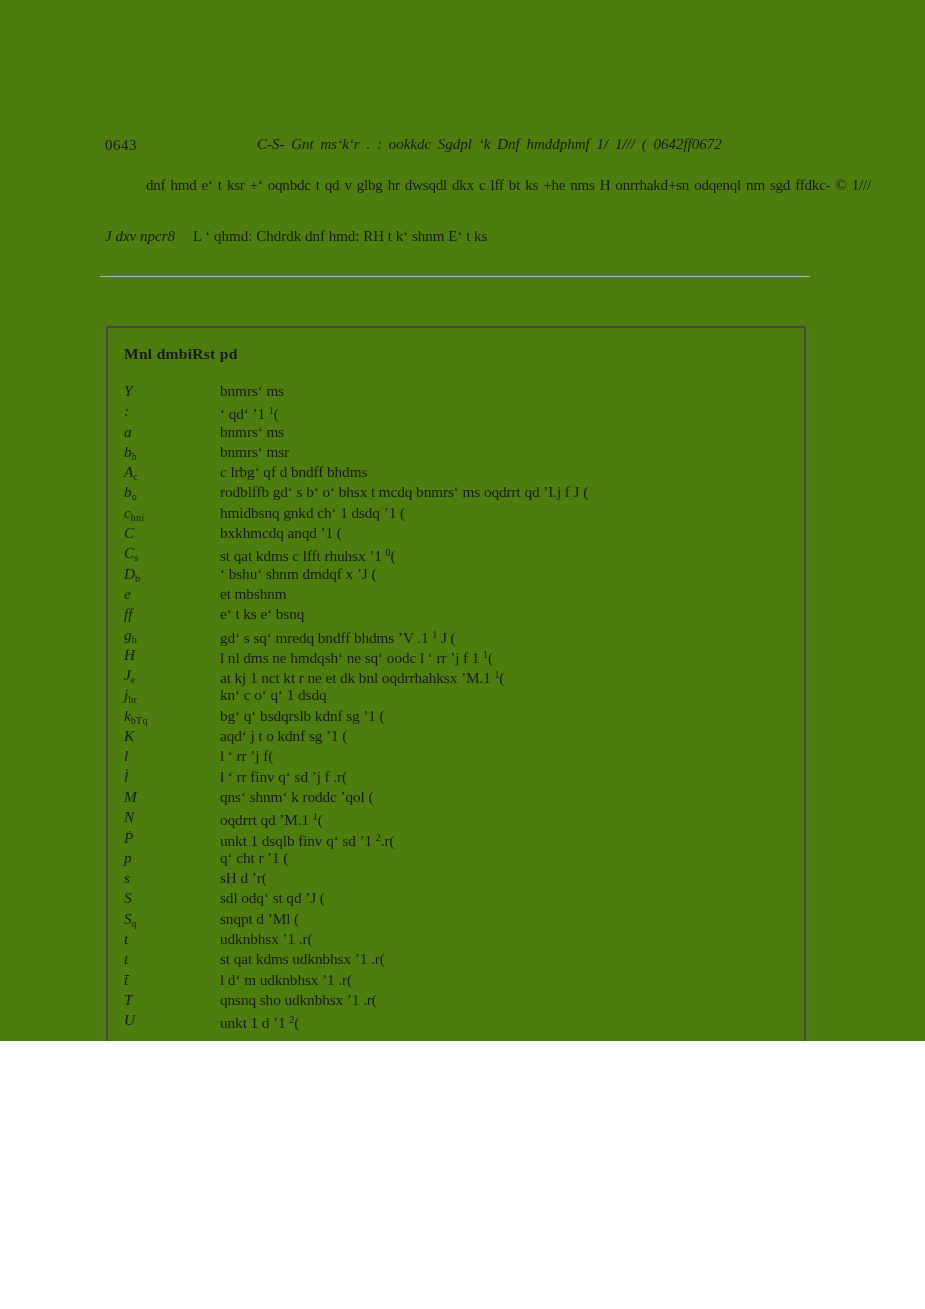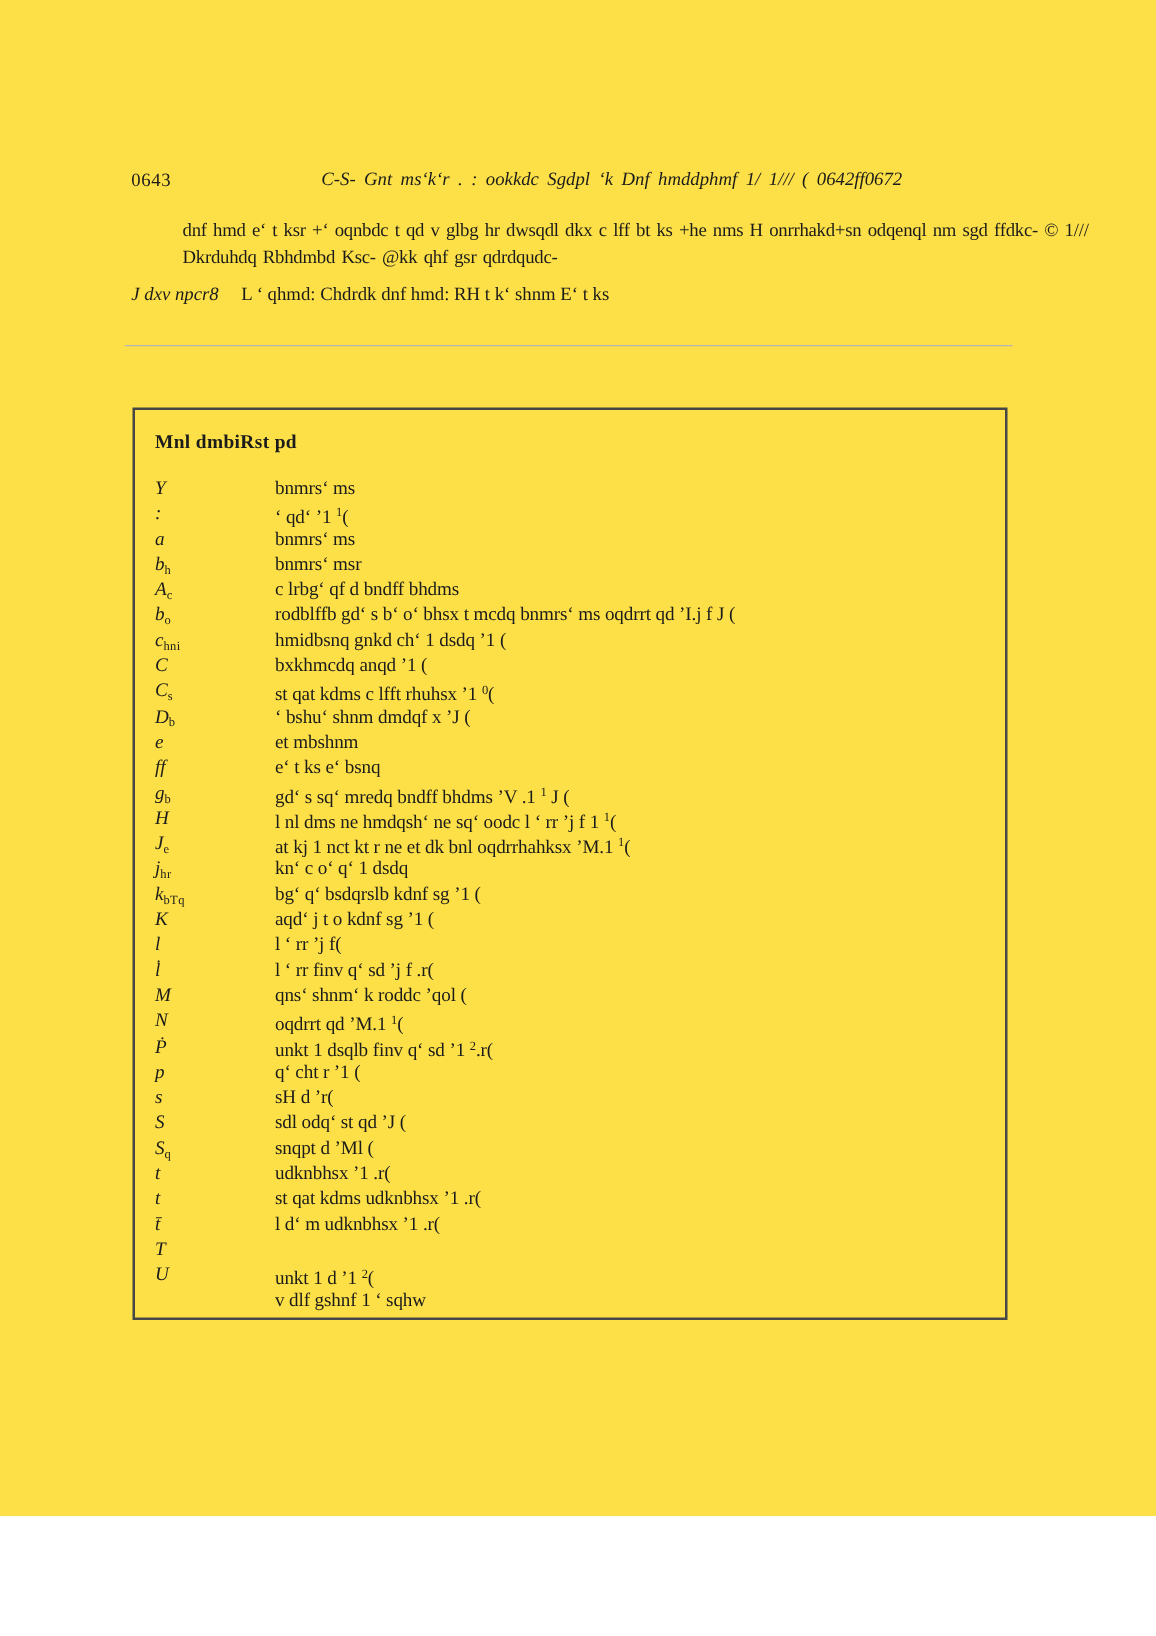--- a/index.html
+++ b/index.html
@@ -1,19 +1,19 @@
 <!DOCTYPE html>
 <html><head>
 <meta charset="utf-8">
 <style>
   html,body{margin:0;padding:0;background:#ffffff;}
   .page{
     position:relative;
-    width:925px;height:1213px;
-    background:#fde047;
+    width:925px;height:1041px;
+    background:#4d7c0f;
     font-family:"Liberation Serif", serif;
     color:#1b1b1b;
     overflow:hidden;
   }
   .pageno{
     position:absolute;left:105px;top:137px;
     font-size:15px;letter-spacing:.5px;
   }
   .runtitle{
     position:absolute;left:247px;top:136px;
@@ -63,21 +63,20 @@
 <body>
 
 <div class="page">
 
   <div class="pageno">0643</div>
 
   <div class="runtitle">C-S- Gnt ms‘k‘r . : ookkdc Sgdpl ‘k Dnf hmddphmf 1/ 1/// ( 0642ff0672</div>
 
   <div class="abstract">
     <div>dnf hmd e‘ t ksr +‘ oqnbdc t qd v glbg hr dwsqdl dkx c lff bt ks +he nms H onrrhakd+sn odqenql nm sgd ffdkc- © 1///</div>
-    <div>Dkrduhdq Rbhdmbd Ksc- @kk qhf gsr qdrdqudc-</div>
   </div>
 
   <div class="keywords">
     <span class="kwlabel">J dxv npcr8</span><span>L ‘ qhmd: Chdrdk dnf hmd: RH t k‘ shnm E‘ t ks</span>
   </div>
 
   <div class="rule"></div>
 
   <div class="nombox">
     <div class="nomtitle">Mnl dmbiRst pd</div>
@@ -197,25 +196,25 @@
         <div class="nrow">
           <span class="sym">t</span>
           <span class="desc">st qat kdms udknbhsx ’1 .r(</span>
         </div>
         <div class="nrow">
           <span class="sym">t̄</span>
           <span class="desc">l d‘ m udknbhsx ’1 .r(</span>
         </div>
         <div class="nrow">
           <span class="sym">T</span>
+          <span class="desc">qnsnq sho udknbhsx ’1 .r(</span>
         </div>
         <div class="nrow">
           <span class="sym">U</span>
           <span class="desc">unkt 1 d ’1 <span class="sp">2</span>(</span>
         </div>
         <div class="nrow">
           <span class="sym"></span>
-          <span class="desc">v dlf gshnf 1 ‘ sqhw</span>
         </div>
       </div>
   </div>
 
 </div>
 
 </body></html>

